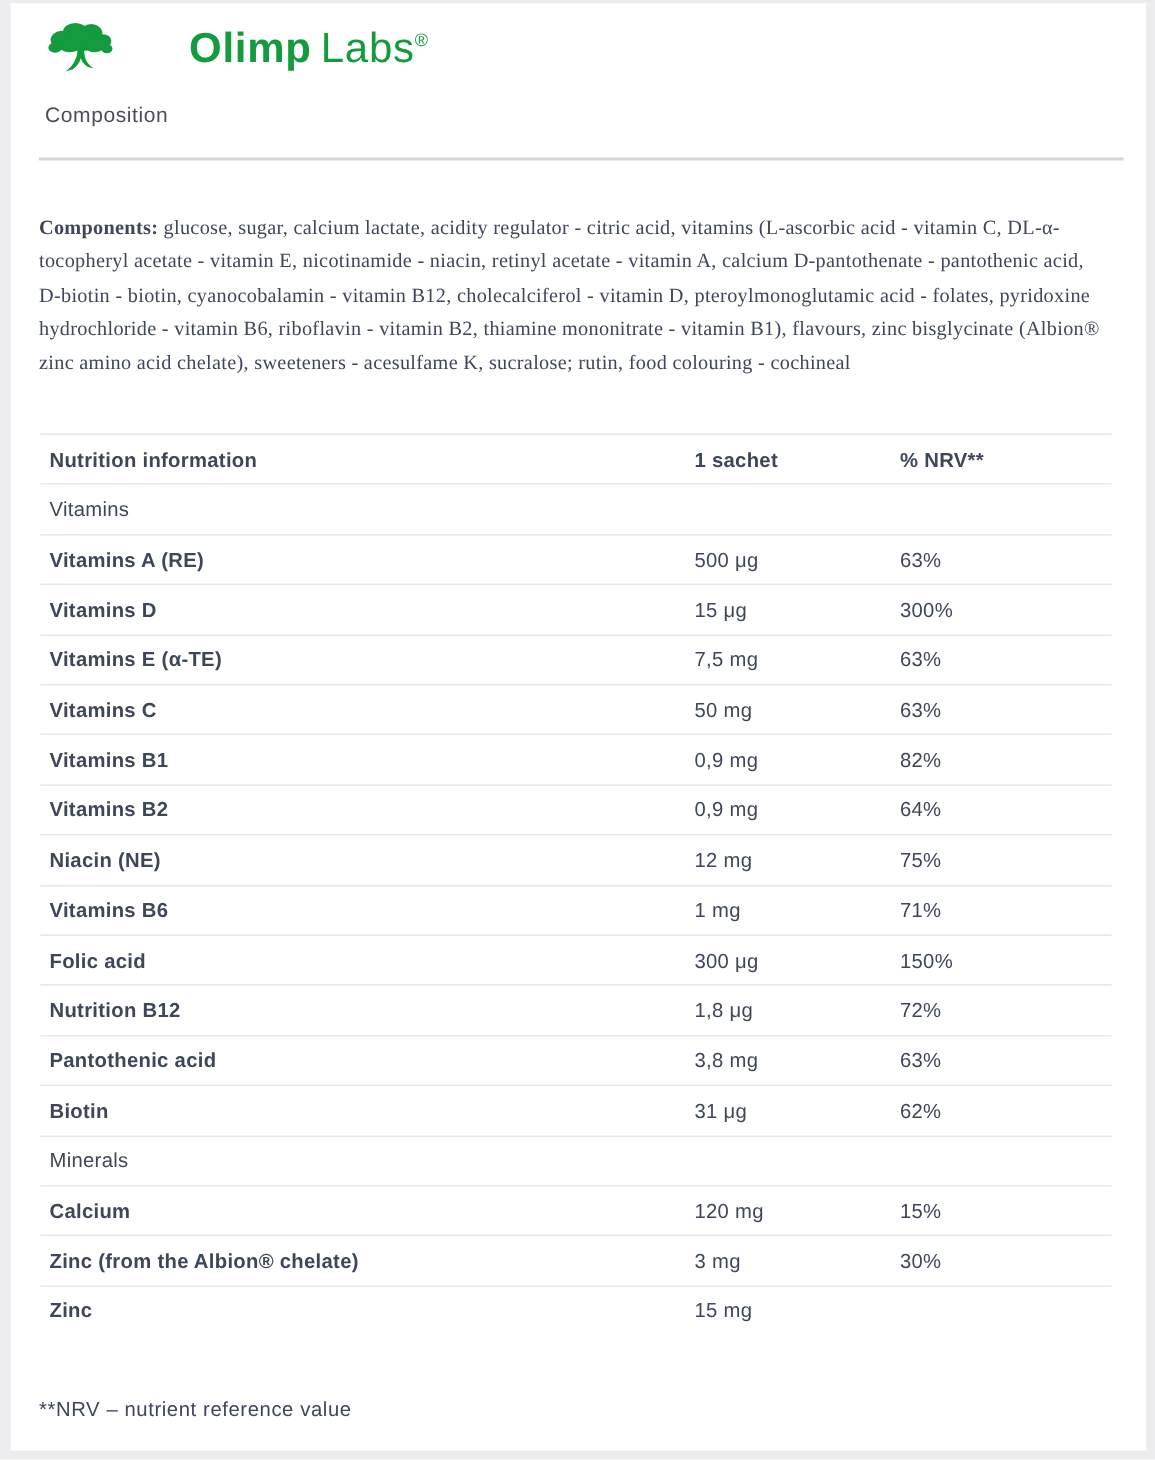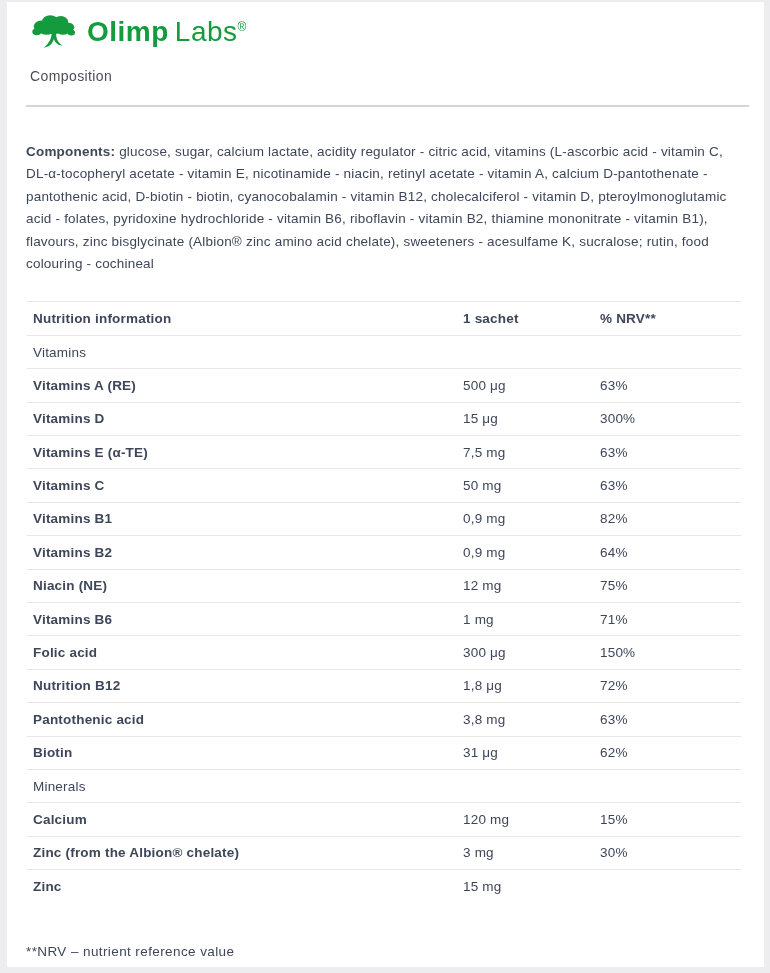--- a/index.html
+++ b/index.html
@@ -14,20 +14,21 @@
     position: absolute;
     left: 7px; right: 6px; top: 2px; bottom: 6px;
     background: #ffffff;
   }
   
   .logo-row {
     display: flex;
     align-items: flex-start;
     margin: 10px 0 0 23px;
     height: 42px;
+    gap: 39px;
   }
   .tree { color: var(--brand-green, #149b3d); margin-right: 9px; margin-top: 1px; }
   .wordmark {
     color: var(--brand-green, #149b3d);
     font-size: 28px;
     line-height: 40px;
     letter-spacing: 0.5px;
     white-space: nowrap;
   }
   .wordmark .bold { font-weight: 700; }
@@ -44,24 +45,25 @@
     background: var(--divider-strong, #d5d5db);
     margin: 21px 15px 0 19px;
   }
   
   .components {
     margin: 34px 24px 0 19px;
     font-size: 13.5px;
     line-height: 22.4px;
     letter-spacing: 0.2px;
     color: var(--text-dark, #3e4659);
+    font-family: Liberation Serif, serif;
   }
   .components .lead { font-weight: 700; }
   
-  .table { margin: 26px 0 0 20px; width: 714px; }
+  .table { margin: 36px 0 0 20px; width: 714px; }
   .t-row {
     display: grid;
     grid-template-columns: 430px 137px 1fr;
     align-items: center;
     min-height: 33.4px;
     border-top: 1px solid var(--divider-light, #e7e7eb);
     padding-left: 6px;
     font-size: 13.5px;
     letter-spacing: 0.2px;
   }

